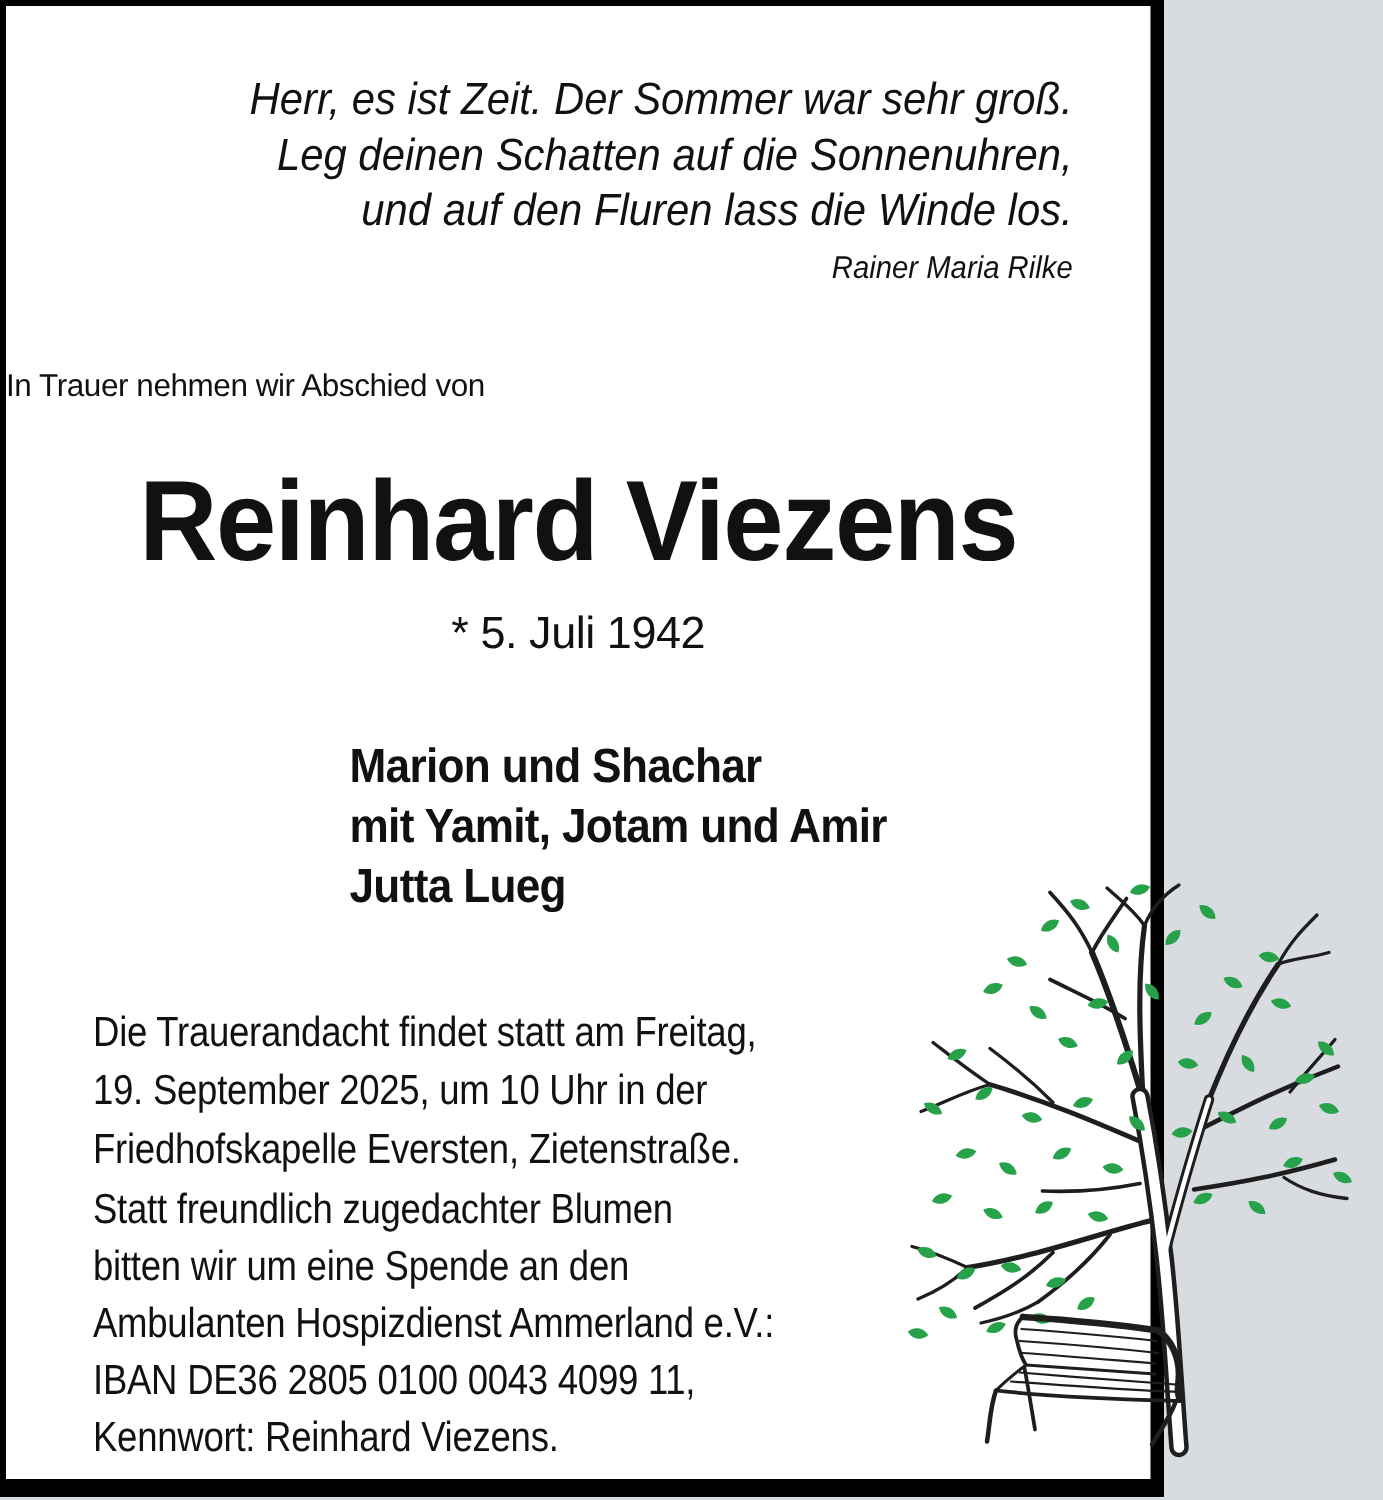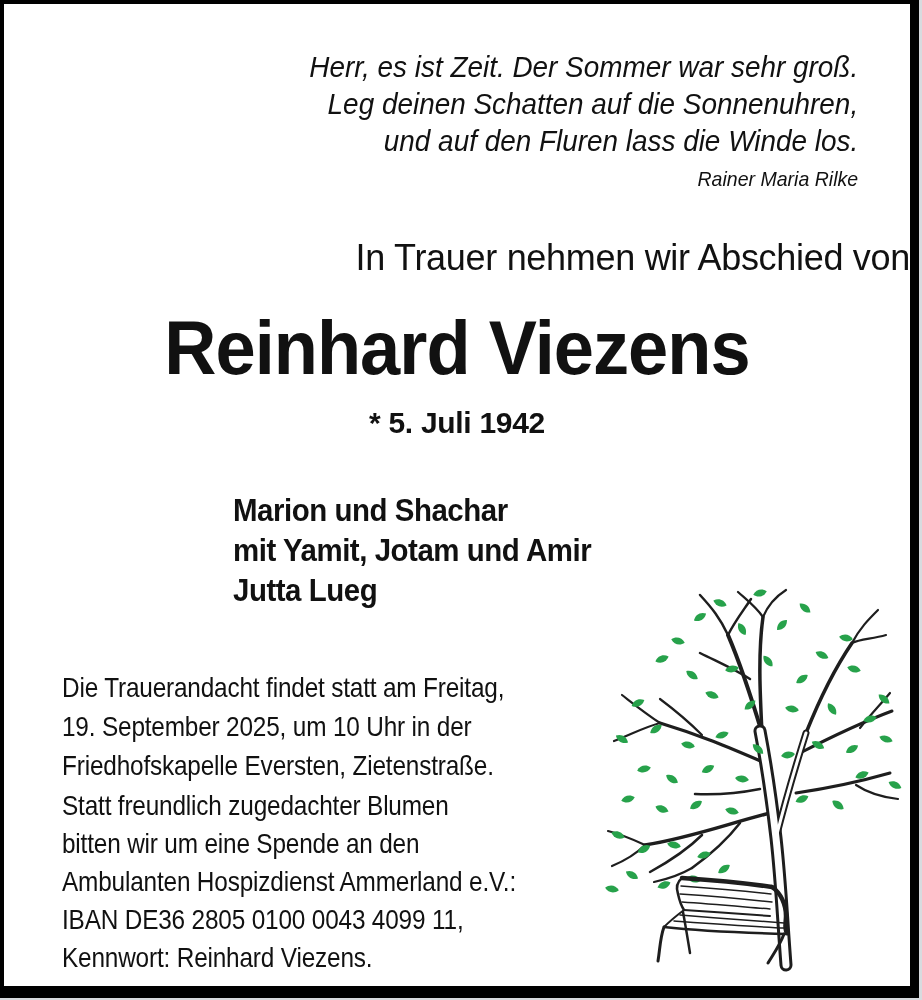--- a/index.html
+++ b/index.html
@@ -6,21 +6,21 @@
   body{
     width:922px;height:1000px;
     background:#d8dbdf;
     font-family:"Liberation Sans","DejaVu Sans",sans-serif;
     color:#111;
     position:relative;
     overflow:hidden;
   }
   .frame{
     position:absolute;
-    left:0;top:0;width:919px;height:998px;
+    left:0;top:0;width:776px;height:998px;
     box-sizing:border-box;
     background:#ffffff;
     border:solid #000;
     border-width:4px 9px 12px 4px;
   }
   .content{position:relative;width:100%;height:100%;}
 
   .quote-block{
     position:absolute;top:44px;right:52px;
     text-align:right;
@@ -28,40 +28,39 @@
     font-size:30px;line-height:37px;
     transform:scaleX(0.93);transform-origin:100% 0;
     white-space:nowrap;
   }
   .quote-attr{
     font-size:21px;line-height:26px;margin-top:7px;
   }
 
   .intro-line{
     position:absolute;top:236px;left:0;right:0;
-    text-align:right;
-    font-size:36px;line-height:36px;
+    text-align:left;
+    font-size:21px;line-height:36px;
     letter-spacing:-0.3px;
-    padding-left:18px;
   }
 
   .deceased-name{
     position:absolute;top:303px;left:0;right:0;
     text-align:center;
     font-size:76px;line-height:82px;
     font-weight:bold;
     letter-spacing:-1px;
     transform:scaleX(0.95);transform-origin:50% 0;
     white-space:nowrap;
   }
 
   .dates-line{
     position:absolute;top:400px;left:0;right:0;
     display:flex;justify-content:center;
-    font-size:30px;line-height:38px;font-weight:bold;
+    font-size:30px;line-height:38px;font-weight:normal;
     letter-spacing:-0.3px;
   }
 
   .mourners{
     position:absolute;top:486px;left:229px;
     font-weight:bold;
     font-size:32px;line-height:40px;
     letter-spacing:-0.5px;
     transform:scaleX(0.92);transform-origin:0 0;
     white-space:nowrap;

